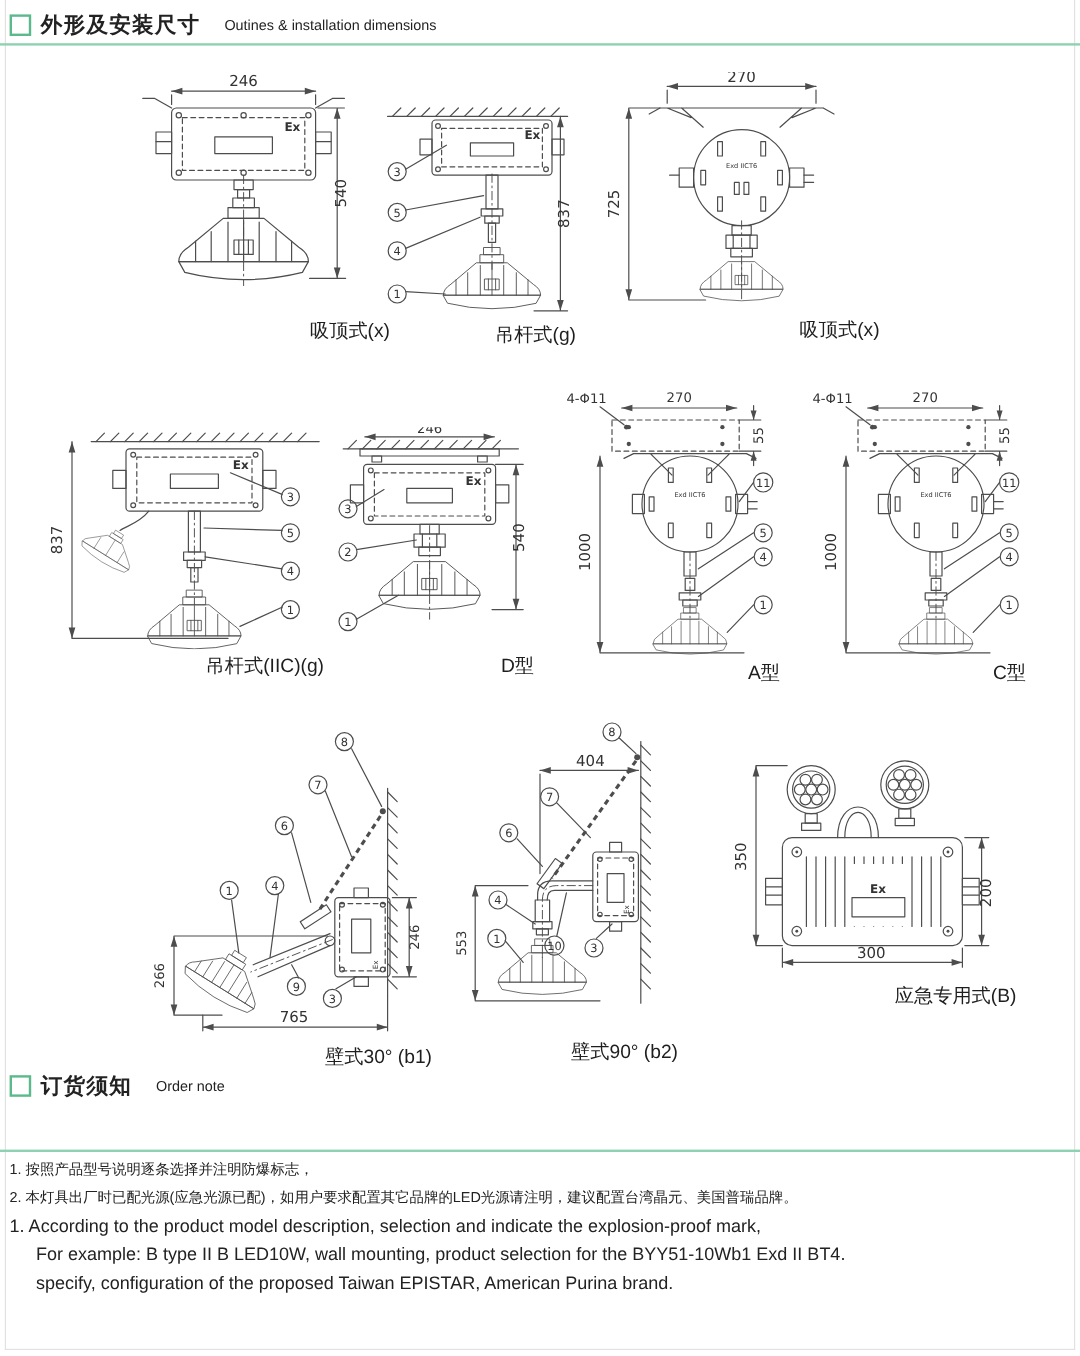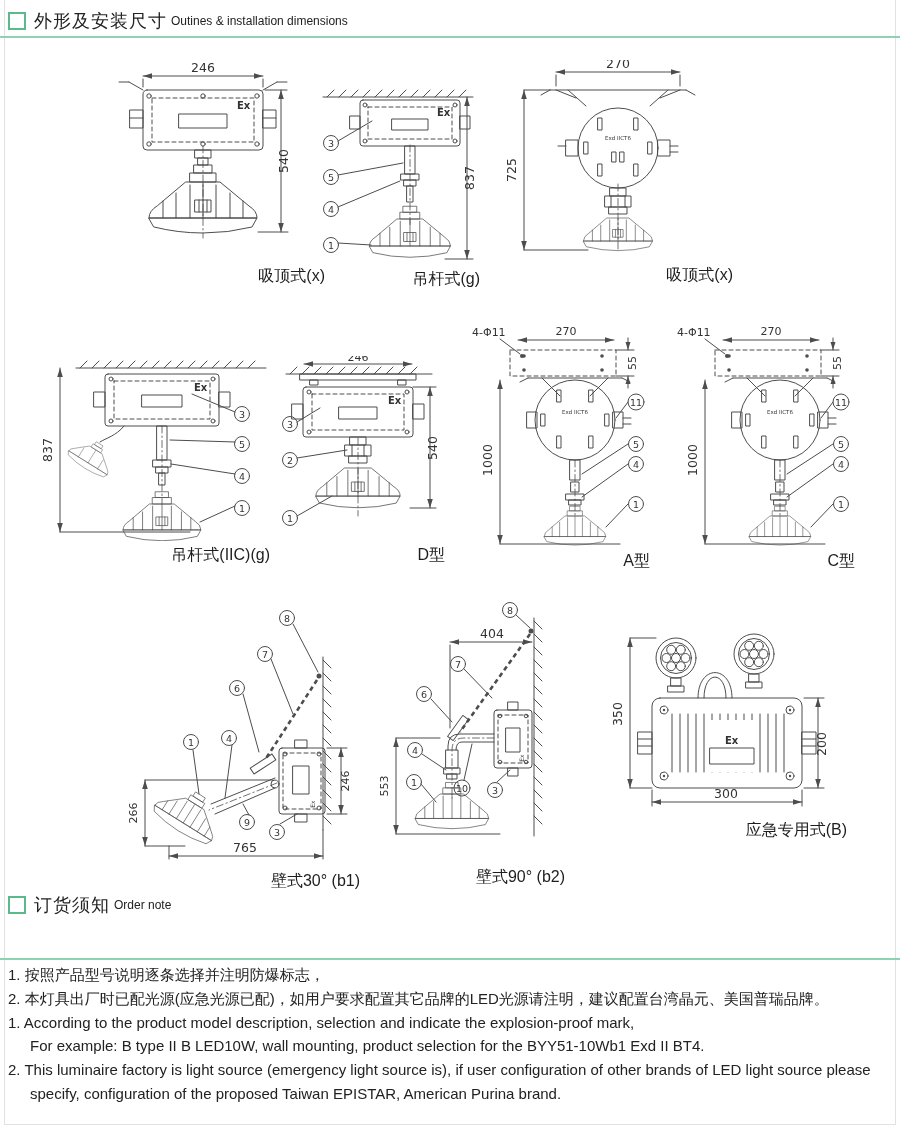--- a/index.html
+++ b/index.html
@@ -2,27 +2,27 @@
 <html><head>
 <meta charset="utf-8">
 <style>
   html,body{margin:0;padding:0}
   body{width:900px;height:1130px;position:relative;background:#fff;overflow:hidden;
        font-family:"Liberation Sans","DejaVu Sans",sans-serif;color:#222}
   .frame{position:absolute;left:4px;top:0;right:4px;bottom:5px;
          border-left:1px solid #e2e2e2;border-right:1px solid #e2e2e2;border-bottom:1px solid #e2e2e2;pointer-events:none}
   .sec-head{position:absolute;left:8px;display:flex;align-items:center;height:26px}
   .sq{width:14px;height:14px;border:2px solid #5cb98c;background:#fff;margin-right:8px;flex:0 0 auto}
-  .zh{font-weight:normal;font-size:18px;letter-spacing:1px;margin-right:4px;white-space:nowrap}
+  .zh{font-weight:bold;font-size:18px;letter-spacing:1px;margin-right:20px;white-space:nowrap}
   .en{font-size:12px;white-space:nowrap}
   .rule{position:absolute;left:0;width:900px;height:2px;background:#8fd2b1}
   .fig{position:absolute}
   .cap{text-align:right;font-size:16px;color:#1e1e1e;margin-top:4px;white-space:nowrap}
   .notes{position:absolute;left:8px;top:963px;width:888px;line-height:23.8px;white-space:nowrap}
-  .note-zh{font-size:15px}
+  .note-zh{font-size:12px}
   .note-en{font-size:15px}
   .ind{padding-left:22px}
   svg{display:block}
   .ln{fill:none;stroke:#4d4d4d;stroke-width:1;stroke-linecap:round;stroke-linejoin:round}
   .fl{fill:#4d4d4d;stroke:none}
   .dsh{stroke-dasharray:4 3}
   .cln{stroke-dasharray:7 3 1.5 3;stroke-width:.8}
   .chain{stroke-width:2.6;stroke-dasharray:4.5 3.5;stroke-linecap:butt}
   text{font-family:"DejaVu Sans",sans-serif;fill:#333}
   .dt{font-size:12.5px}
@@ -631,15 +631,14 @@
   <span class="zh">订货须知</span>
   <span class="en">Order note</span>
 </div>
 <div class="rule" style="top:958px"></div>
 
 <div class="notes">
   <div class="note-zh">1. 按照产品型号说明逐条选择并注明防爆标志，</div>
   <div class="note-zh">2. 本灯具出厂时已配光源(应急光源已配)，如用户要求配置其它品牌的LED光源请注明，建议配置台湾晶元、美国普瑞品牌。</div>
   <div class="note-en">1. According to the product model description, selection and indicate the explosion-proof mark,</div>
   <div class="note-en ind">For example: B type II B LED10W, wall mounting, product selection for the BYY51-10Wb1 Exd II BT4.</div>
-  <div class="note-en">2. This luminaire factory is light source (emergency light source is), if user configuration of other brands of LED light source please</div>
   <div class="note-en ind">specify, configuration of the proposed Taiwan EPISTAR, American Purina brand.</div>
 </div>
 
 </body></html>

